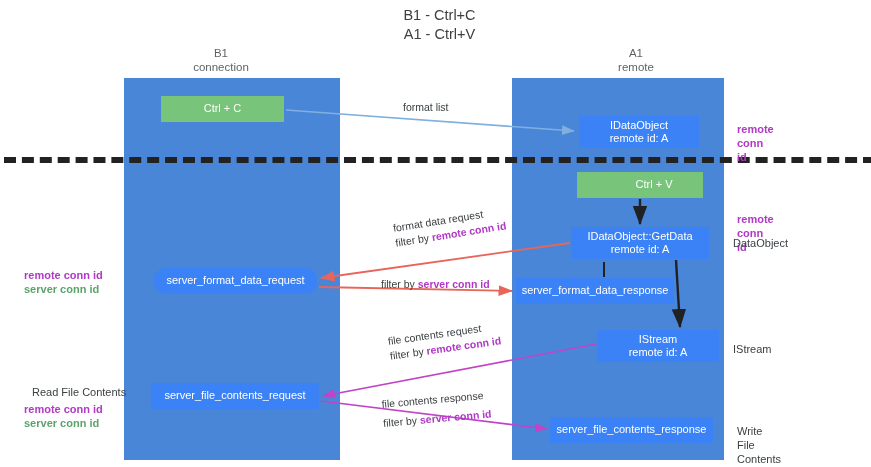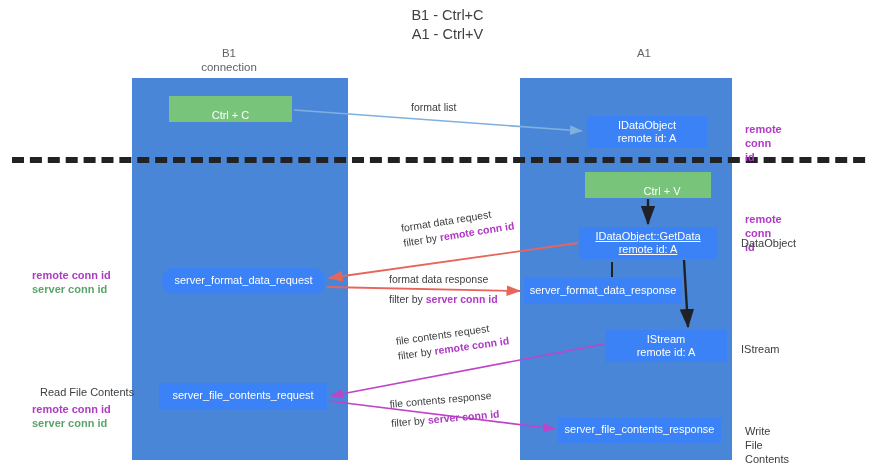--- a/index.html
+++ b/index.html
@@ -1,42 +1,42 @@
 <!DOCTYPE html>
 <html><head>
 <meta charset="utf-8">
 <style>
   html,body{margin:0;padding:0;background:#ffffff;}
   body{width:871px;height:467px;position:relative;overflow:hidden;
        font-family:"Liberation Sans","DejaVu Sans",sans-serif;
        color:#3c4043;-webkit-font-smoothing:antialiased;}
-  #stage{position:absolute;left:12px;top:0;width:770px;height:467px;}
+  #stage{position:absolute;left:4px;top:0;width:770px;height:467px;}
   .abs{position:absolute;}
   
   #title{left:0;top:6px;width:871px;text-align:center;font-size:14.5px;line-height:19px;color:#3c4043;}
   
   .colhead{font-size:11.5px;line-height:14px;text-align:center;color:#5f6368;}
   #head-b1{left:152px;top:46px;width:130px;}
   #head-a1{left:552px;top:46px;width:160px;}
   
   .lane{background:#4a86d8;}
   #lane-b1{left:120px;top:78px;width:216px;height:382px;}
   #lane-a1{left:508px;top:78px;width:212px;height:382px;}
   
   #divider{left:0px;top:157px;width:871px;height:0;border-top:6px dashed #222222;}
   
   .node{box-sizing:border-box;display:flex;flex-direction:column;align-items:center;
         justify-content:center;text-align:center;color:#ffffff;font-size:11px;line-height:13.5px;}
   .node.orange{background:#3b82f6;}
-  .node.green{background:#78c47a;justify-content:flex-end;}
+  .node.green{background:#78c47a;}
   .node .l2{font-size:11px;}
   #n-idataobject{left:575px;top:116px;width:120px;height:32px;}
   #n-ctrlc{left:157px;top:96px;width:123px;height:26px;}
   #n-ctrlv{left:573px;top:172px;width:126px;height:26px;padding-left:28px;}
-  #n-getdata{left:567px;top:227px;width:138px;height:32px;text-decoration:underline;}
+  #n-getdata{left:567px;top:227px;width:138px;height:32px;}
   #n-sfdreq{left:150px;top:268px;width:163px;height:26px;border-radius:12px;}
   #n-sfdres{left:512px;top:278px;width:158px;height:26px;}
   #n-istream{left:593px;top:330px;width:122px;height:32px;}
   #n-sfcreq{left:147px;top:383px;width:168px;height:26px;}
   #n-sfcres{left:546px;top:417px;width:163px;height:26px;}
   
   .side{font-size:11px;line-height:14px;}
   .magenta{color:#b039c6;font-weight:bold;}
   .green-t{color:#5aa469;font-weight:bold;}
   .plain{color:#3c4043;}
@@ -67,20 +67,21 @@
     <div>B1 - Ctrl+C</div>
     <div>A1 - Ctrl+V</div>
   </div>
 
   <div class="abs colhead" id="head-b1">
     <div>B1</div>
     <div>connection</div>
   </div>
   <div class="abs colhead" id="head-a1">
     <div>A1</div>
+    <div>remote</div>
   </div>
 
   <div class="abs lane" id="lane-b1"></div>
   <div class="abs lane" id="lane-a1"></div>
 
   <svg class="abs" id="svg-arrows" viewBox="0 0 871 467" xmlns="http://www.w3.org/2000/svg">
     <defs>
       <marker id="ah-blue" markerWidth="9" markerHeight="9" refX="7.5" refY="3" orient="auto">
         <path d="M0,0 L8,3 L0,6 z" fill="#7fb0e0"></path>
       </marker>
@@ -156,21 +157,20 @@
   <div class="abs elabel" id="e-formatlist">
     <div>format list</div>
   </div>
 
   <div class="abs elabel" id="e-fdreq">
     <div>format data request</div>
     <div><span>filter by </span><span class="k magenta">remote conn id</span></div>
   </div>
 
   <div class="abs elabel" id="e-fdres">
-    <div>format data response</div>
     <div style="margin-top:5px"><span>filter by </span><span class="k magenta">server conn id</span></div>
   </div>
 
   <div class="abs elabel" id="e-fcreq">
     <div>file contents request</div>
     <div><span>filter by </span><span class="k magenta">remote conn id</span></div>
   </div>
 
   <div class="abs elabel" id="e-fcres">
     <div>file contents response</div>

